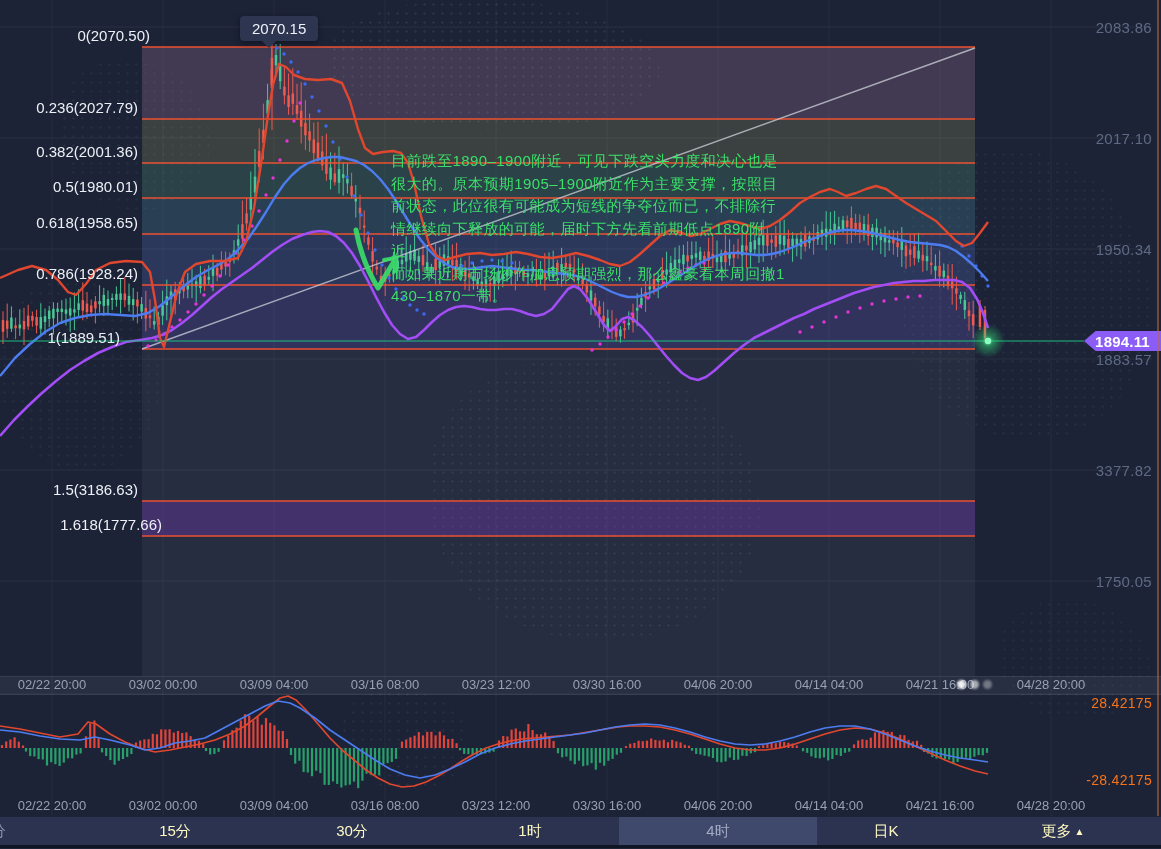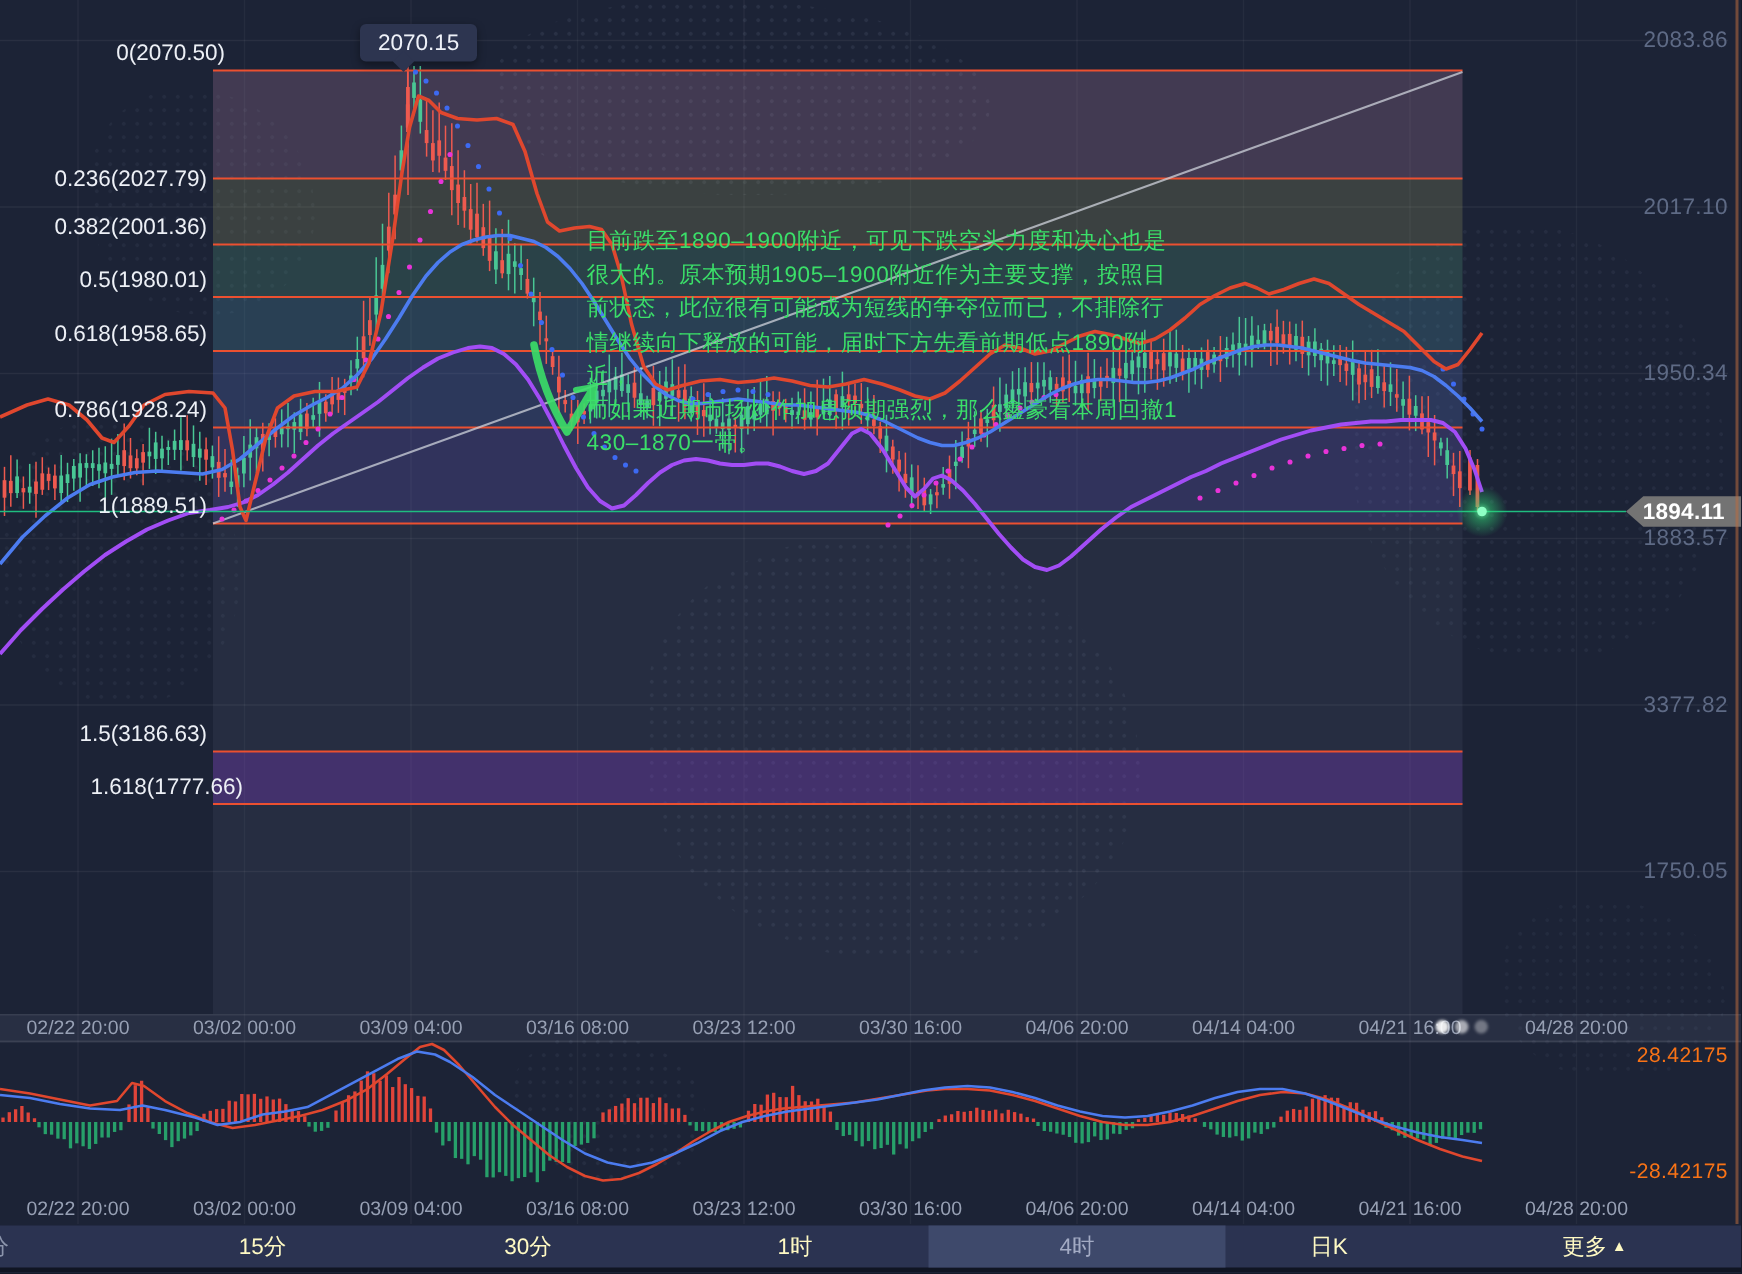--- a/index.html
+++ b/index.html
@@ -43,21 +43,21 @@
     position:absolute;left:24px;bottom:-5px;width:10px;height:10px;background:#2d3550;
     transform:rotate(45deg);
   }
   .annotation{
     position:absolute;left:391px;top:150px;width:400px;
     color:#3bdf69;font-size:15px;line-height:22.5px;letter-spacing:.4px;
     white-space:pre-line;
   }
   .price-badge{
     position:absolute;left:1084px;top:330px;width:77px;height:22px;
-    background:#737373;color:#ffffff;font-size:15px;font-weight:bold;
+    background:#8b5cf6;color:#ffffff;font-size:15px;font-weight:bold;
     display:flex;align-items:center;justify-content:center;
     clip-path:polygon(0 50%,15% 4%,100% 4%,100% 96%,15% 96%);
     letter-spacing:.2px;
   }
   .macd-scale{
     position:absolute;right:9px;color:#f97316;font-size:14px;line-height:14px;
     transform:translateY(-50%);letter-spacing:.3px;
   }
   .loader{position:absolute;left:957px;top:677px;width:42px;height:14px;filter:blur(1.2px);}
   .loader i{
@@ -940,26 +940,26 @@
       <circle cx="988" cy="341" r="3.2" fill="#8effc4"></circle>
       <g stroke="#3bdf69" stroke-width="5" fill="none" stroke-linecap="round" stroke-linejoin="round" opacity="0.9">
         <path d="M356,230 Q362,262 378,288 L396,258"></path>
         <path d="M396,258 l-12,2 M396,258 l-1,13" stroke-width="4"></path>
       </g>
       <line x1="0" y1="694" x2="1161" y2="694" stroke="rgba(255,255,255,0.06)" stroke-width="1"></line>
     </svg>
 
   <div id="fib-labels">
       <div class="fib-label" style="left: 138px; top: 46px; margin-left: 12px;">0(2070.50)</div>
-      <div class="fib-label" style="left: 138px; top: 118px; margin-top: 12px;">0.236(2027.79)</div>
+      <div class="fib-label" style="left: 138px; top: 118px;">0.236(2027.79)</div>
       <div class="fib-label" style="left: 138px; top: 162px;">0.382(2001.36)</div>
       <div class="fib-label" style="left: 138px; top: 197px;">0.5(1980.01)</div>
       <div class="fib-label" style="left: 138px; top: 233px;">0.618(1958.65)</div>
       <div class="fib-label" style="left: 138px; top: 284px;">0.786(1928.24)</div>
-      <div class="fib-label" style="left: 138px; top: 348px;">1(1889.51)</div>
+      <div class="fib-label" style="left: 120px; top: 348px;">1(1889.51)</div>
       <div class="fib-label" style="left: 138px; top: 500px;">1.5(3186.63)</div>
       <div class="fib-label" style="left: 138px; top: 535px; margin-left: 24px;">1.618(1777.66)</div>
     </div>
   <div id="y-axis">
       <div class="y-label" style="top: 27px;">2083.86</div>
       <div class="y-label" style="top: 138px;">2017.10</div>
       <div class="y-label" style="top: 249px;">1950.34</div>
       <div class="y-label" style="top: 359px;">1883.57</div>
       <div class="y-label" style="top: 470px;">3377.82</div>
       <div class="y-label" style="top: 581px;">1750.05</div>

